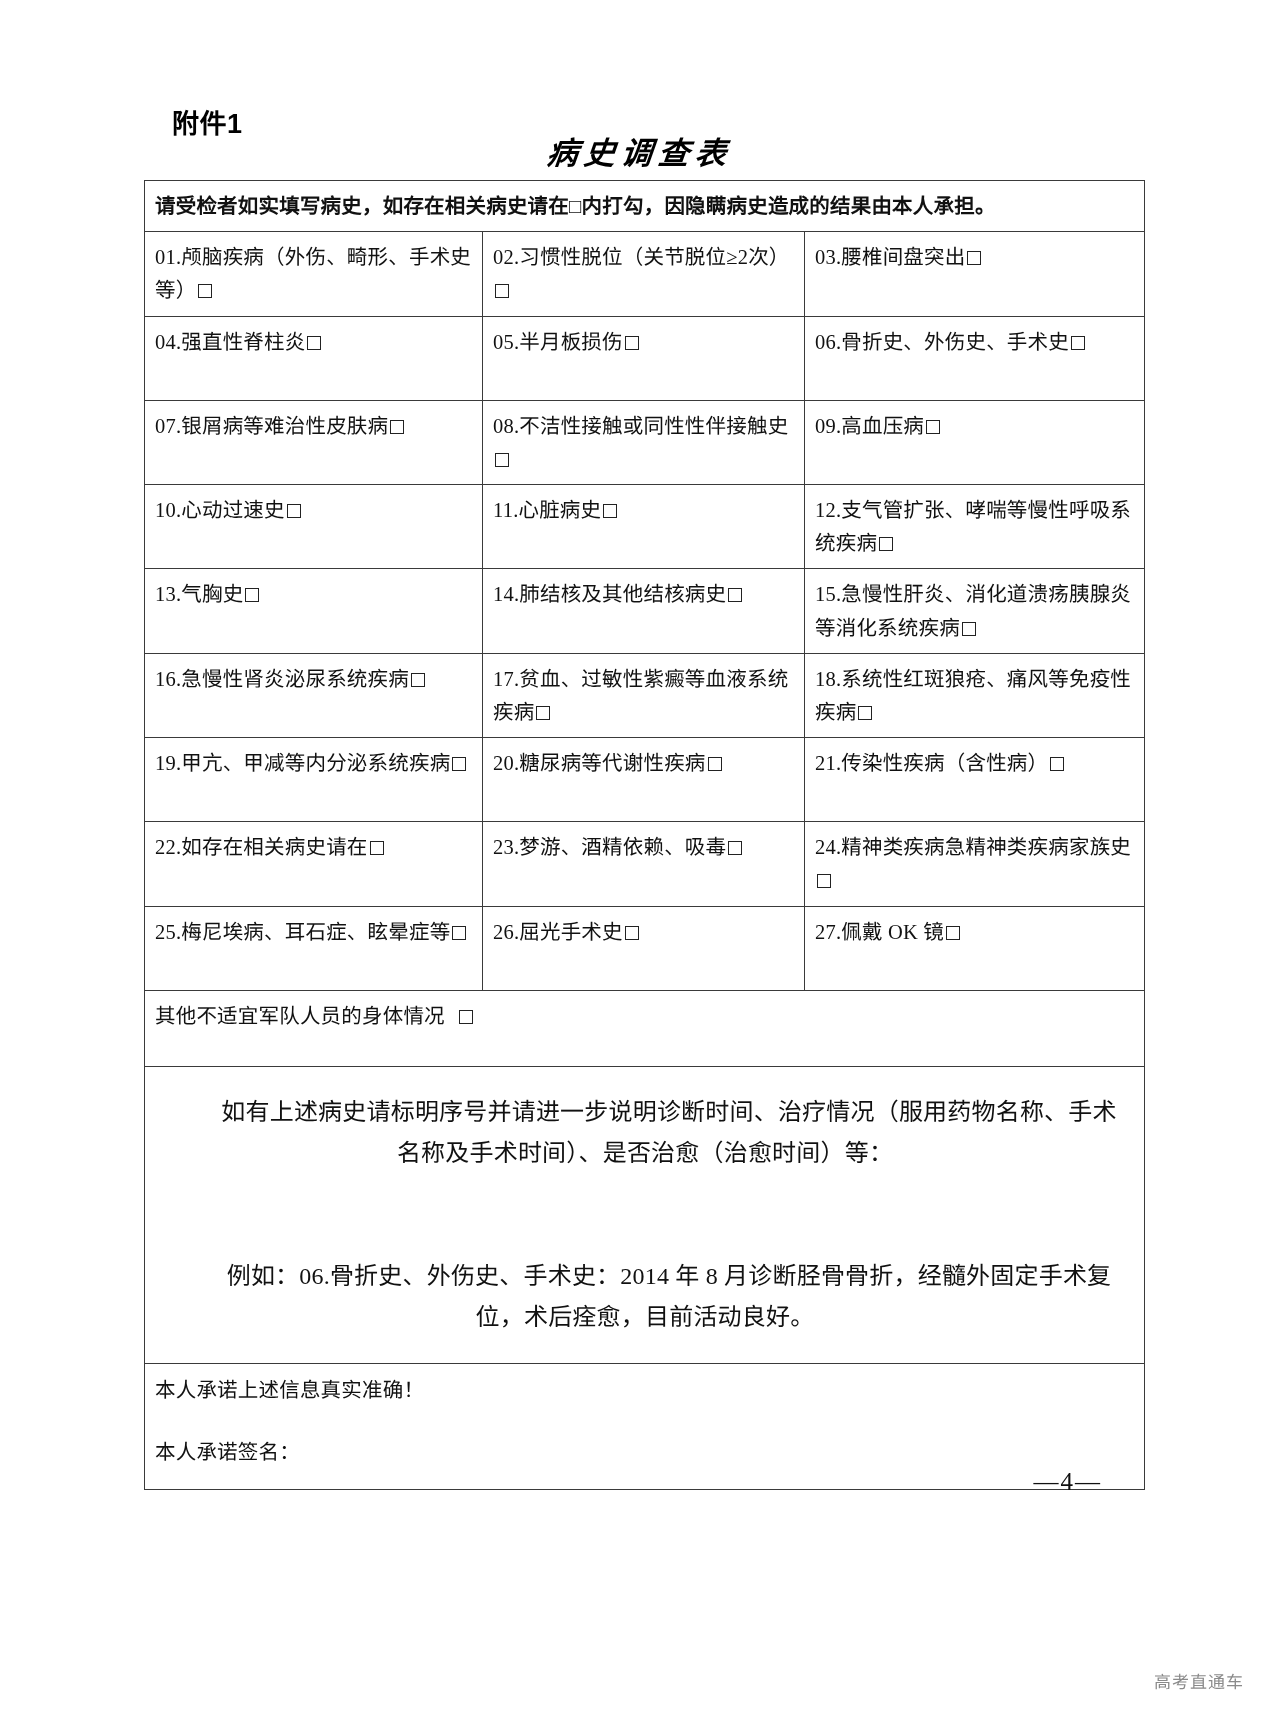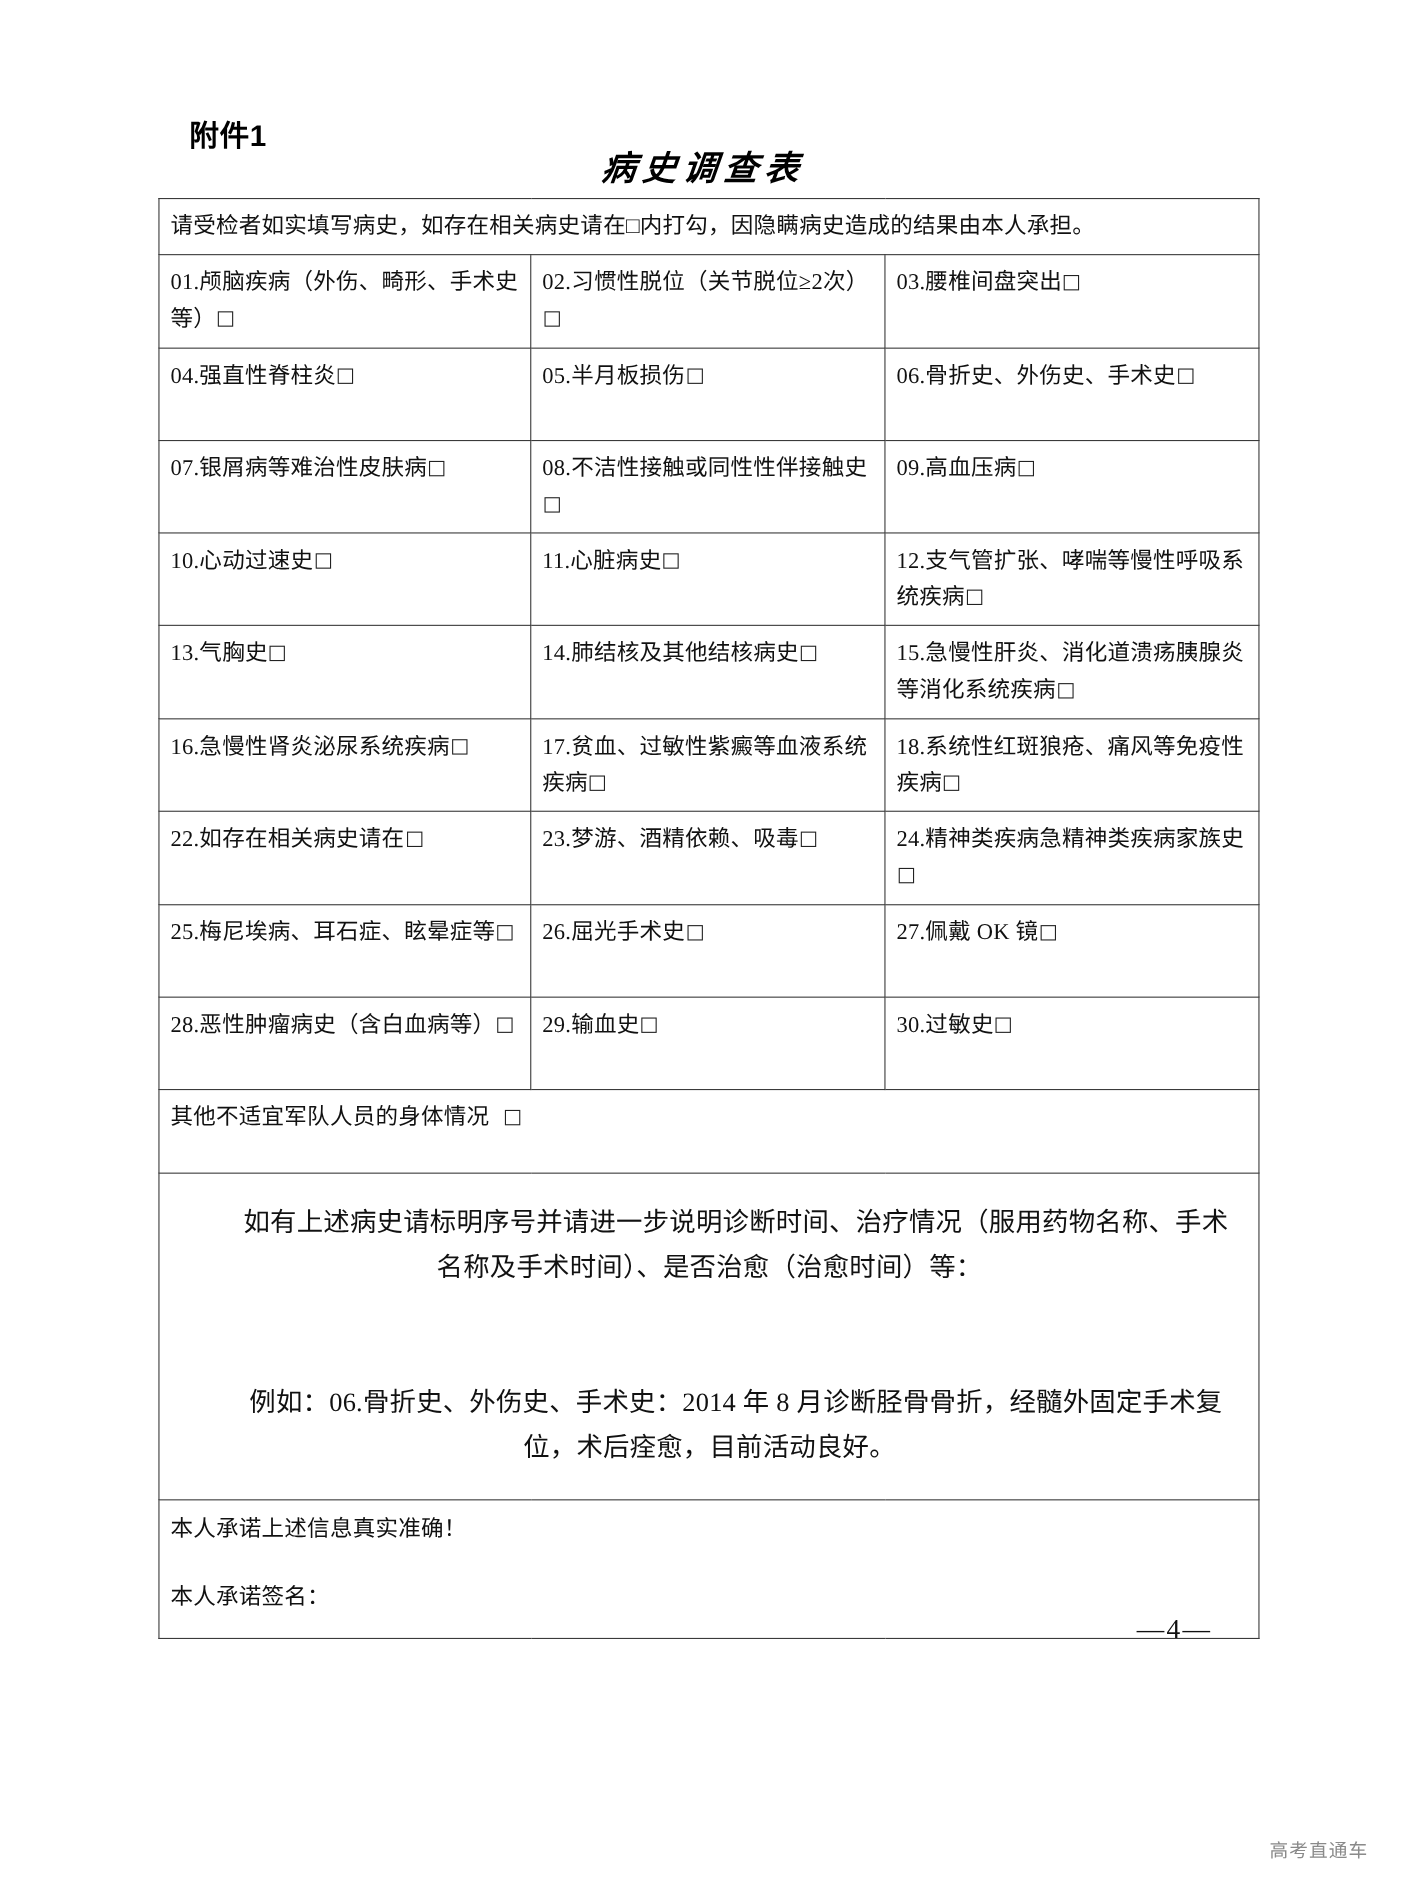--- a/index.html
+++ b/index.html
@@ -58,21 +58,21 @@
   .form-table td {
     border: 1px solid #3a3a3a;
     vertical-align: top;
     padding: 9px 9px 8px 10px;
     font-size: 20.5px;
     line-height: 1.62;
     letter-spacing: 0.2px;
     color: #111;
   }
   .notice-cell {
-    font-weight: 400;
+    font-weight: 700;
     font-size: 20.5px;
     padding-top: 11px;
     padding-bottom: 11px;
     letter-spacing: 0.1px;
   }
   .col-a { width: 338px; }
   .col-b { width: 322px; }
   .col-c { width: 340px; }
 
   .item-row td { height: 60px; }
@@ -190,38 +190,38 @@
       <td><span>14.</span><span>肺结核及其他结核病史</span><span class="box"></span></td>
       <td><span>15.</span><span>急慢性肝炎、消化道溃疡胰腺炎等消化系统疾病</span><span class="box"></span></td>
     </tr>
 
     <tr class="item-row tall">
       <td><span>16.</span><span>急慢性肾炎泌尿系统疾病</span><span class="box"></span></td>
       <td><span>17.</span><span>贫血、过敏性紫癜等血液系统疾病</span><span class="box"></span></td>
       <td><span>18.</span><span>系统性红斑狼疮、痛风等免疫性疾病</span><span class="box"></span></td>
     </tr>
 
+    <tr class="item-row tall">
+      <td><span>19.</span><span>甲亢、甲减等内分泌系统疾病</span><span class="box"></span></td>
+      <td><span>20.</span><span>糖尿病等代谢性疾病</span><span class="box"></span></td>
+      <td><span>21.</span><span>传染性疾病（含性病）</span><span class="box"></span></td>
+    </tr>
 
     <tr class="item-row tall">
       <td><span>22.</span><span>如存在相关病史请在</span><span class="box"></span></td>
       <td><span>23.</span><span>梦游、酒精依赖、吸毒</span><span class="box"></span></td>
       <td><span>24.</span><span>精神类疾病急精神类疾病家族史</span><span class="box"></span></td>
     </tr>
 
     <tr class="item-row tall">
       <td><span>25.</span><span>梅尼埃病、耳石症、眩晕症等</span><span class="box"></span></td>
       <td><span>26.</span><span>屈光手术史</span><span class="box"></span></td>
       <td><span>27.</span><span>佩戴 OK 镜</span><span class="box"></span></td>
     </tr>
 
-    <tr class="item-row tall">
-      <td><span>28.</span><span>恶性肿瘤病史（含白血病等）</span><span class="box"></span></td>
-      <td><span>29.</span><span>输血史</span><span class="box"></span></td>
-      <td><span>30.</span><span>过敏史</span><span class="box"></span></td>
-    </tr>
 
     <tr>
       <td class="other-cell" colspan="3"><span>其他不适宜军队人员的身体情况</span><span class="box"></span></td>
     </tr>
 
     <tr>
       <td class="para-cell" colspan="3">
         <p>如有上述病史请标明序号并请进一步说明诊断时间、治疗情况（服用药物名称、手术名称及手术时间）、是否治愈（治愈时间）等：</p>
         <p class="example">例如：06.骨折史、外伤史、手术史：2014 年 8 月诊断胫骨骨折，经髓外固定手术复位，术后痊愈，目前活动良好。</p>
       </td>

